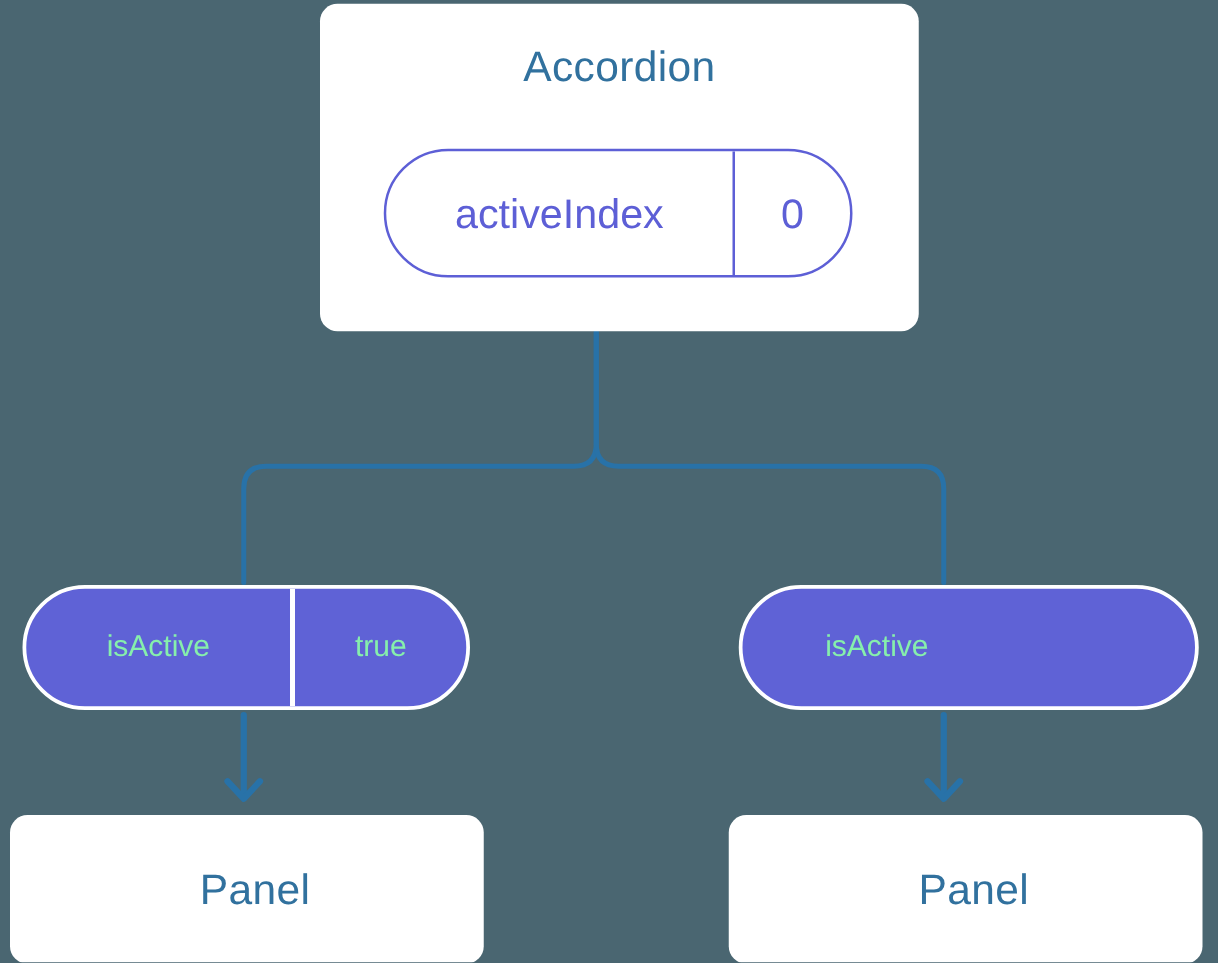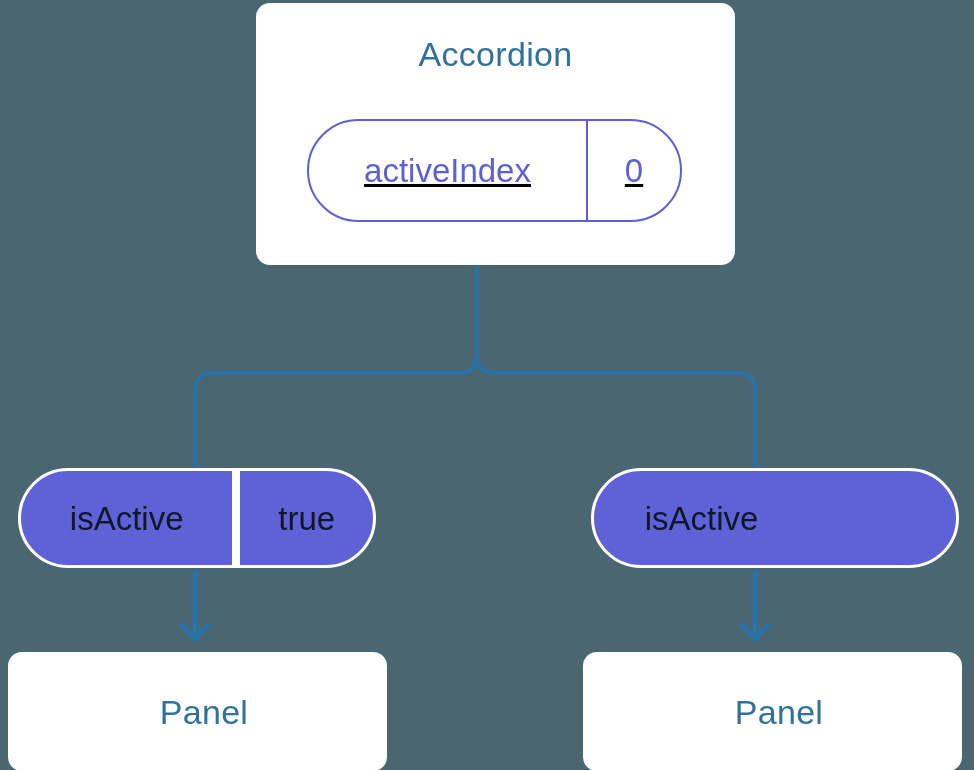--- a/index.html
+++ b/index.html
@@ -81,41 +81,40 @@
     justify-content: center;
     box-sizing: border-box;
     white-space: nowrap;
     line-height: 1;
   }
 
   
   .pill-outline {
     background: #ffffff;
     border: 2px solid #5d5fd6;
-    text-decoration: underline;
   }
   .pill-outline .seg {
     color: #5d5fd6;
     font-size: 33px;
   }
   .pill-outline .seg-value {
     border-left: 2px solid #5d5fd6;
   }
 
   
   .pill-solid {
     background: #5f62d6;
     border: 3px solid #ffffff;
   }
   .pill-solid .seg {
-    color: #0f172a;
-    font-size: 33px;
+    color: #86efac;
+    font-size: 24px;
   }
   .pill-solid .seg-value {
-    border-left: 8px solid #ffffff;
+    border-left: 4px solid #ffffff;
   }
 
   #state-pill {
     left: 307px;
     top: 119px;
     width: 375px;
     height: 103px;
   }
   #state-pill .seg-key   { width: 280px; }
   #state-pill .seg-value { width: 95px;  }

